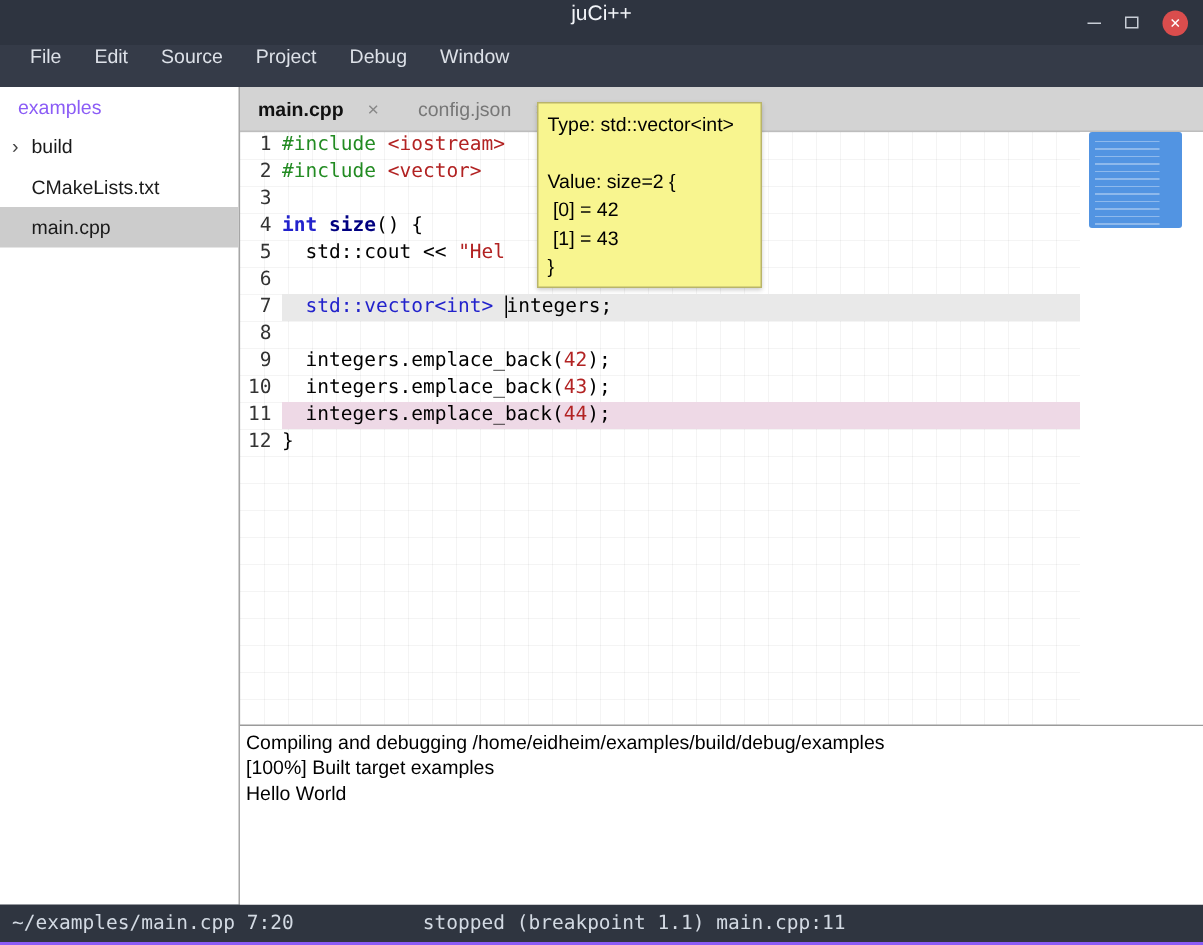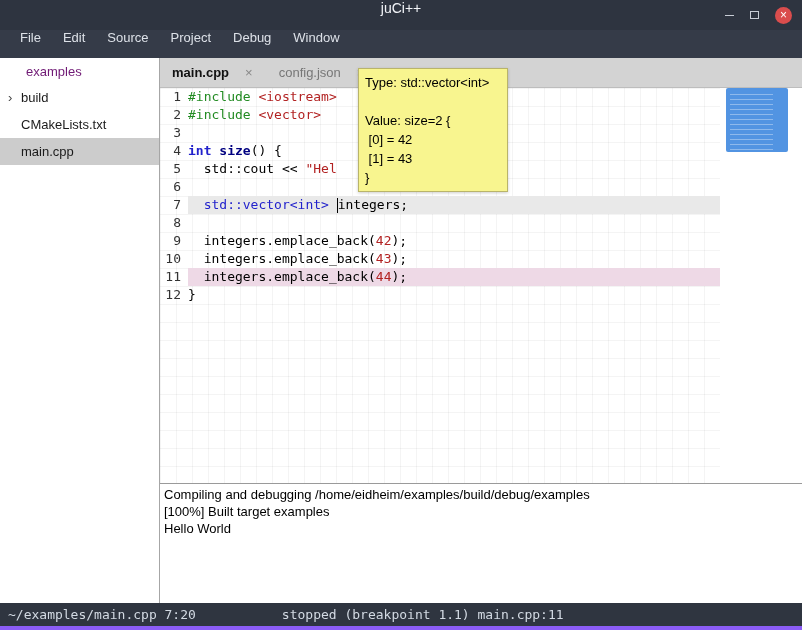--- a/index.html
+++ b/index.html
@@ -25,21 +25,21 @@
   .ctrl.close{width:17px;height:17px;border-radius:50%;background:var(--close-button);color:#fff;font-size:12px;line-height:1}
 
   
   .menubar{height:28px;background:var(--menu-bar);display:flex;align-items:flex-start;padding-left:20px;flex:none}
   .menu-item{color:#dde1e8;font-size:13px;padding:0 11px;cursor:pointer}
   .menu-item:first-child{padding-left:0}
 
   
   .main-row{flex:none;height:545px;display:flex}
   .sidebar{width:160px;flex:none;background:#fff;border-right:1px solid #a6a6a6}
-  .side-header{color:#701a75;font-size:13px;padding:6px 26px;height:26px}
+  .side-header{color:#8b5cf6;font-size:13px;padding:6px 12px;height:26px}
   .tree-row{height:27px;display:flex;align-items:center;font-size:13px;color:#1a1a1a;padding-left:8px;cursor:pointer}
   .tree-row .chev{color:#444;font-size:13px;width:13px;display:inline-block}
   .tree-row.file{padding-left:21px}
   .tree-row.selected{background:var(--selected-item)}
 
   .content{flex:1;display:flex;flex-direction:column;position:relative;min-width:0}
   .tabbar{height:30px;flex:none;background:var(--tab-bar);border-bottom:1px solid #bdbdbd;display:flex;align-items:center;padding-left:12px;gap:26px}
   .tab{display:flex;align-items:center;gap:16px;font-size:13px;cursor:pointer}
   .tab .tab-label{color:#777}
   .tab.active .tab-label{color:#111;font-weight:bold}
@@ -70,21 +70,21 @@
     background-size:70% 100%;background-repeat:no-repeat;background-position:4px 6px}
 
   .terminal{flex:1;font-family:Liberation Sans, sans-serif;font-size:13px;line-height:17px;padding:2px 4px;color:#000;background:#fff;overflow:hidden}
   .terminal-line{white-space:pre}
 
   .tooltip{position:absolute;left:198px;top:10px;width:150px;background:var(--tooltip-bg);border:1px solid var(--tooltip-border);
     padding:4px 6px;font-size:13px;color:#000;z-index:5;box-shadow:0 1px 3px rgba(0,0,0,0.2)}
   .tooltip-line{white-space:pre;min-height:19px;line-height:19px}
 
   .statusbar{height:27px;flex:none;background:var(--status-bar);color:#d3dae3;display:flex;align-items:center;
-    font-family:"DejaVu Sans Mono","Liberation Mono",monospace;font-size:13px;padding:0 8px;border-bottom:4px solid #8b5cf6}
+    font-family:"DejaVu Sans Mono","Liberation Mono",monospace;font-size:13px;padding:0 8px;border-bottom:2px solid #8b5cf6}
   .status-center{margin-left:86px}
 </style>
 </head>
 <body>
 
 <div class="window">
 
   <div class="titlebar">
     <span class="title">juCi++</span>
     <div class="controls">

